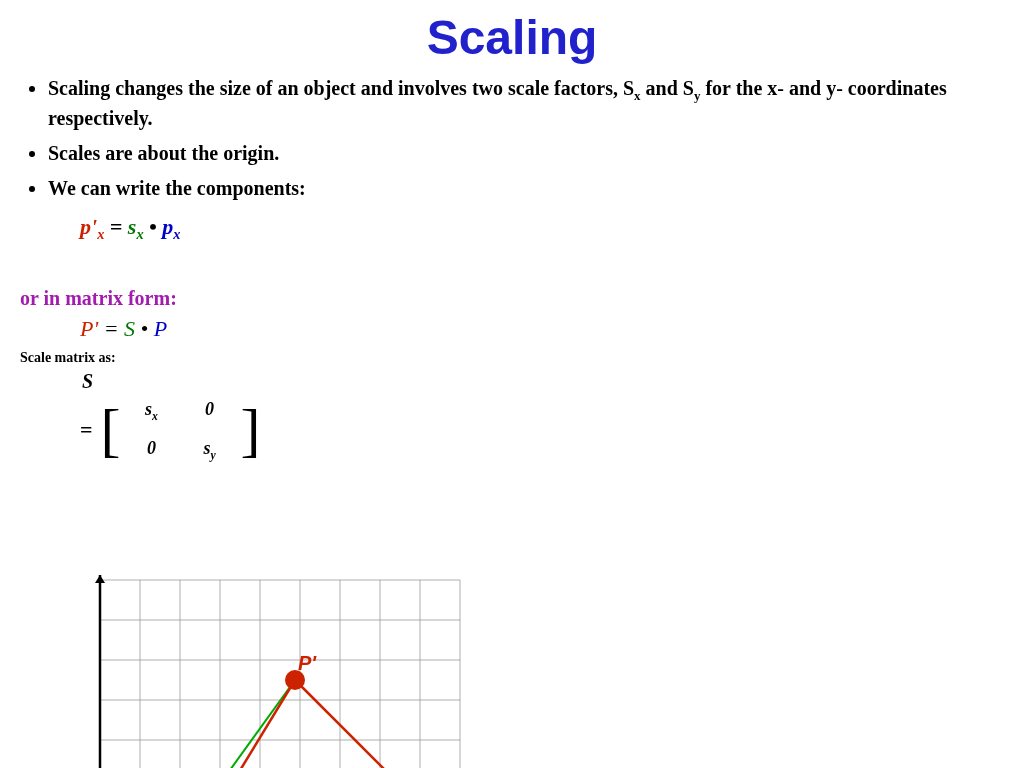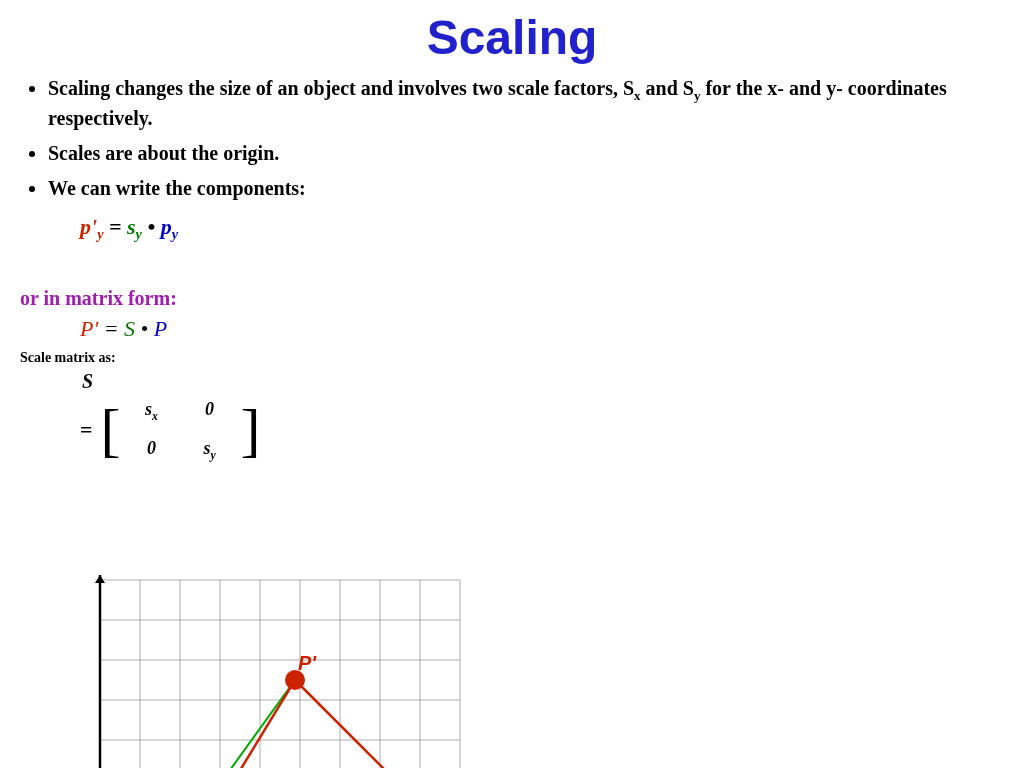--- a/index.html
+++ b/index.html
@@ -198,25 +198,25 @@
         <li>
           Scales are about the origin.
         </li>
         <li>
           We can write the components:
         </li>
       </ul>
 
       <div class="formulas">
         <div class="formula-line">
-          <span class="f-red"><i>p'<sub>y</sub></i></span>
+          <span class="f-red"><i>p'<sub>x</sub></i></span>
           <span style="color:black;"> = </span>
-          <span class="f-green"><i>s<sub>y</sub></i></span>
+          <span class="f-green"><i>s<sub>x</sub></i></span>
           <span style="color:black;"> • </span>
-          <span class="f-blue"><i>p<sub>y</sub></i></span>
+          <span class="f-blue"><i>p<sub>x</sub></i></span>
         </div>
       </div>
 
       <div class="matrix-section">
         <div class="or-line">or in matrix form:</div>
         <div class="matrix-form-line">
           <span class="f-red">P'</span>
           <span style="color:black;"> = </span>
           <span class="f-green">S</span>
           <span style="color:black;"> • </span>

